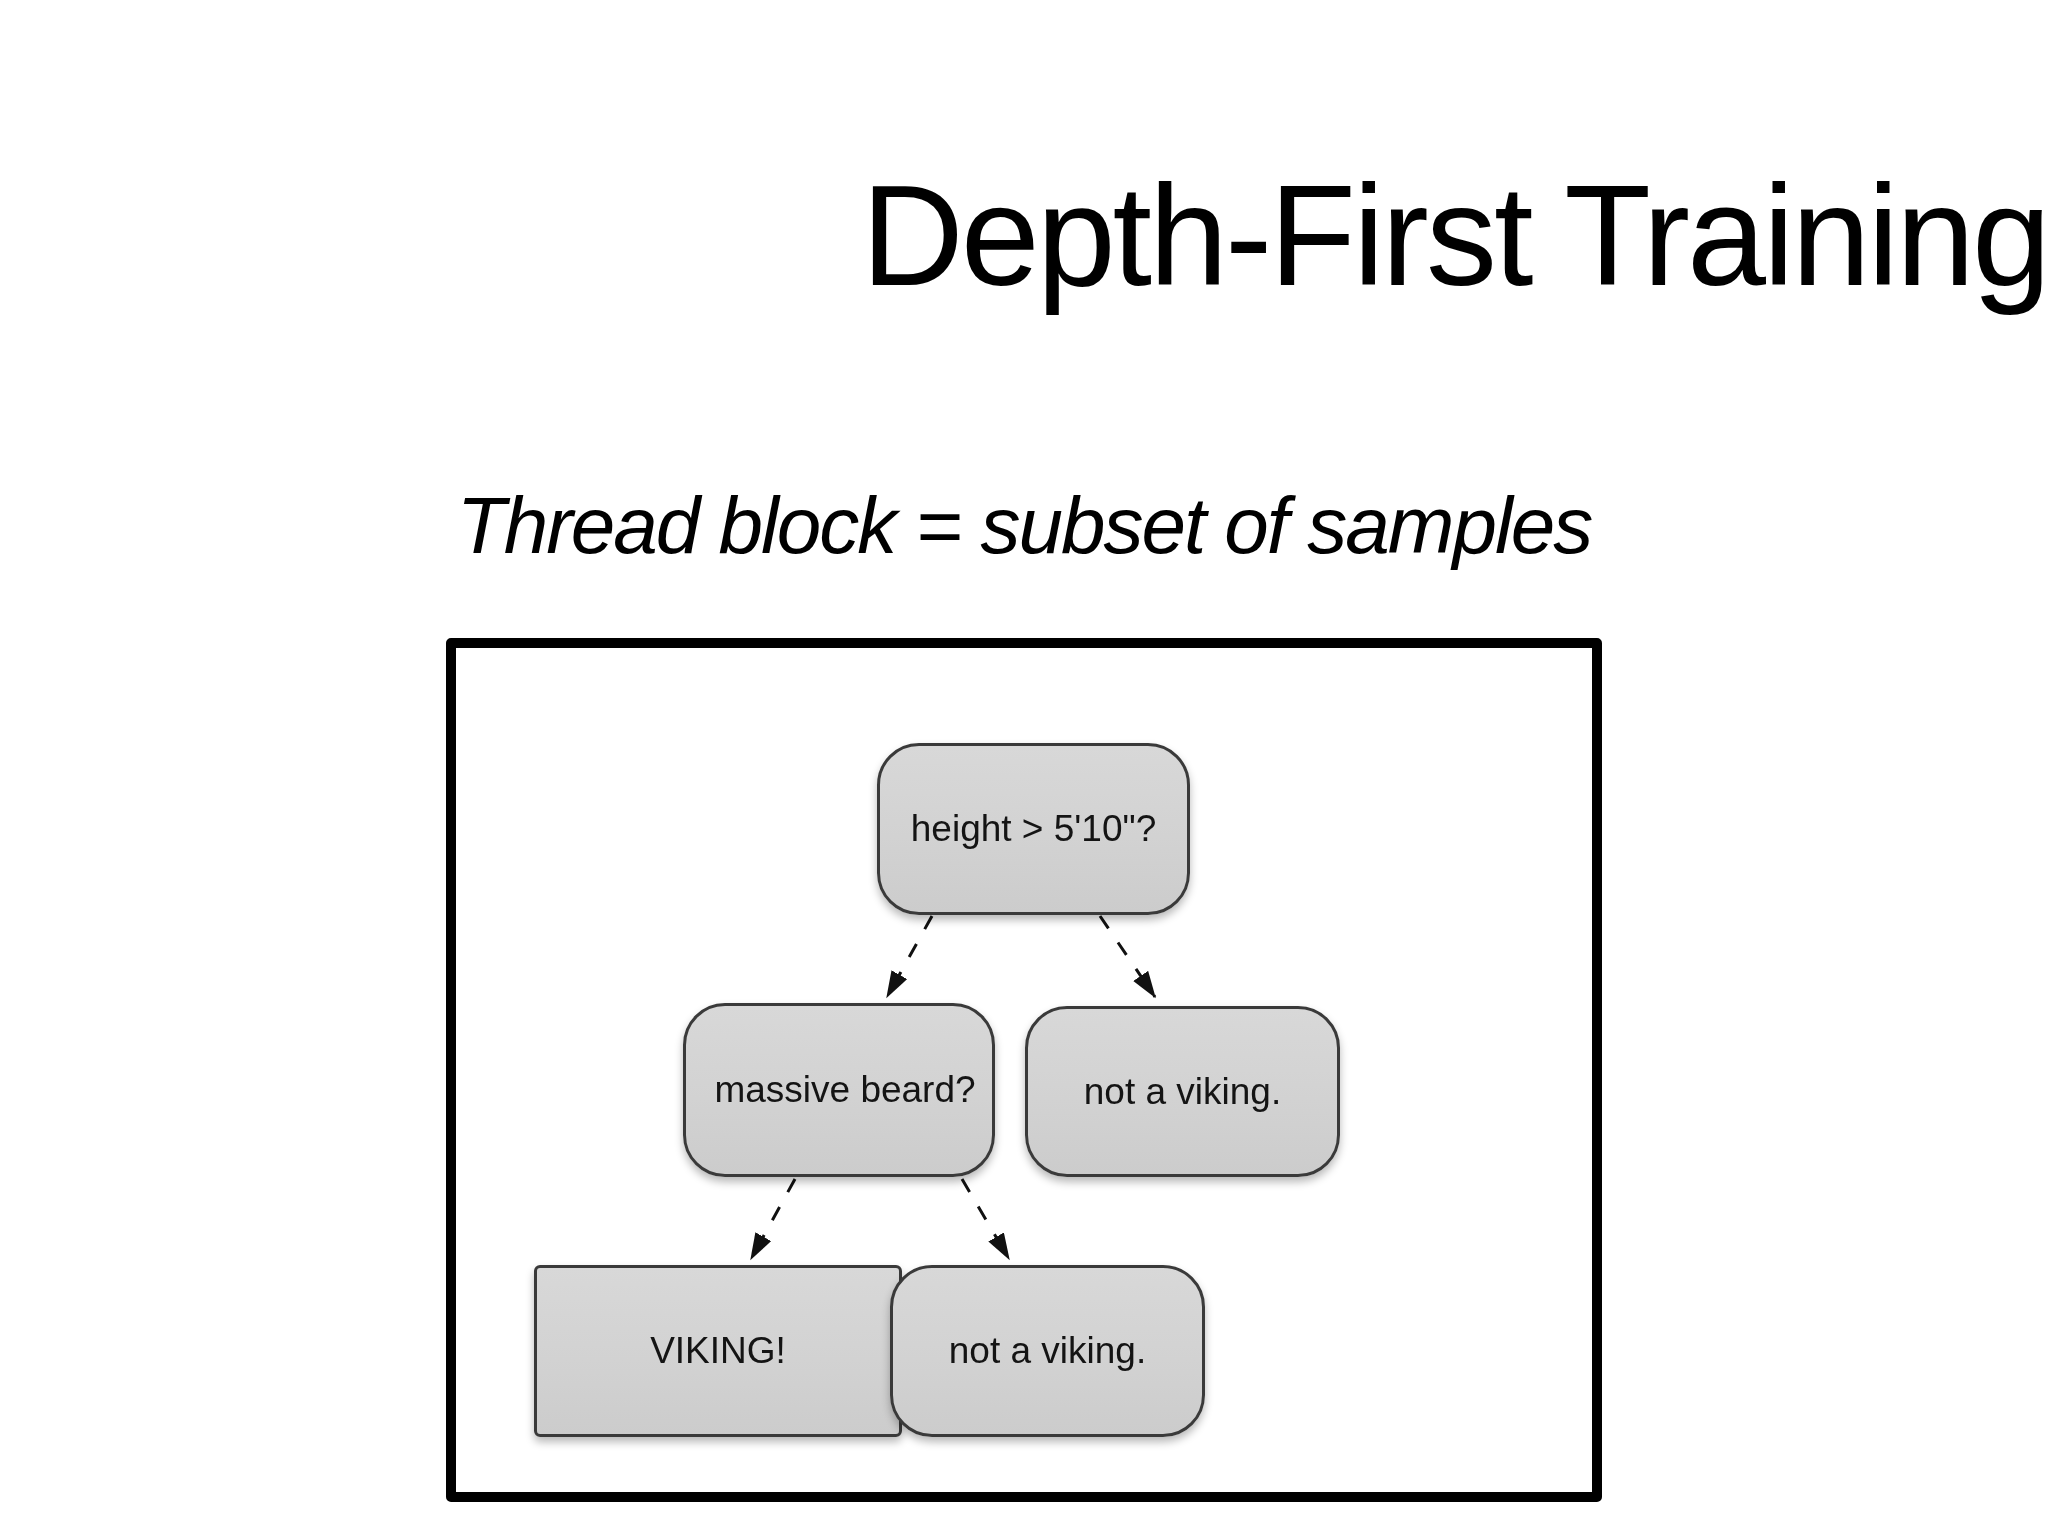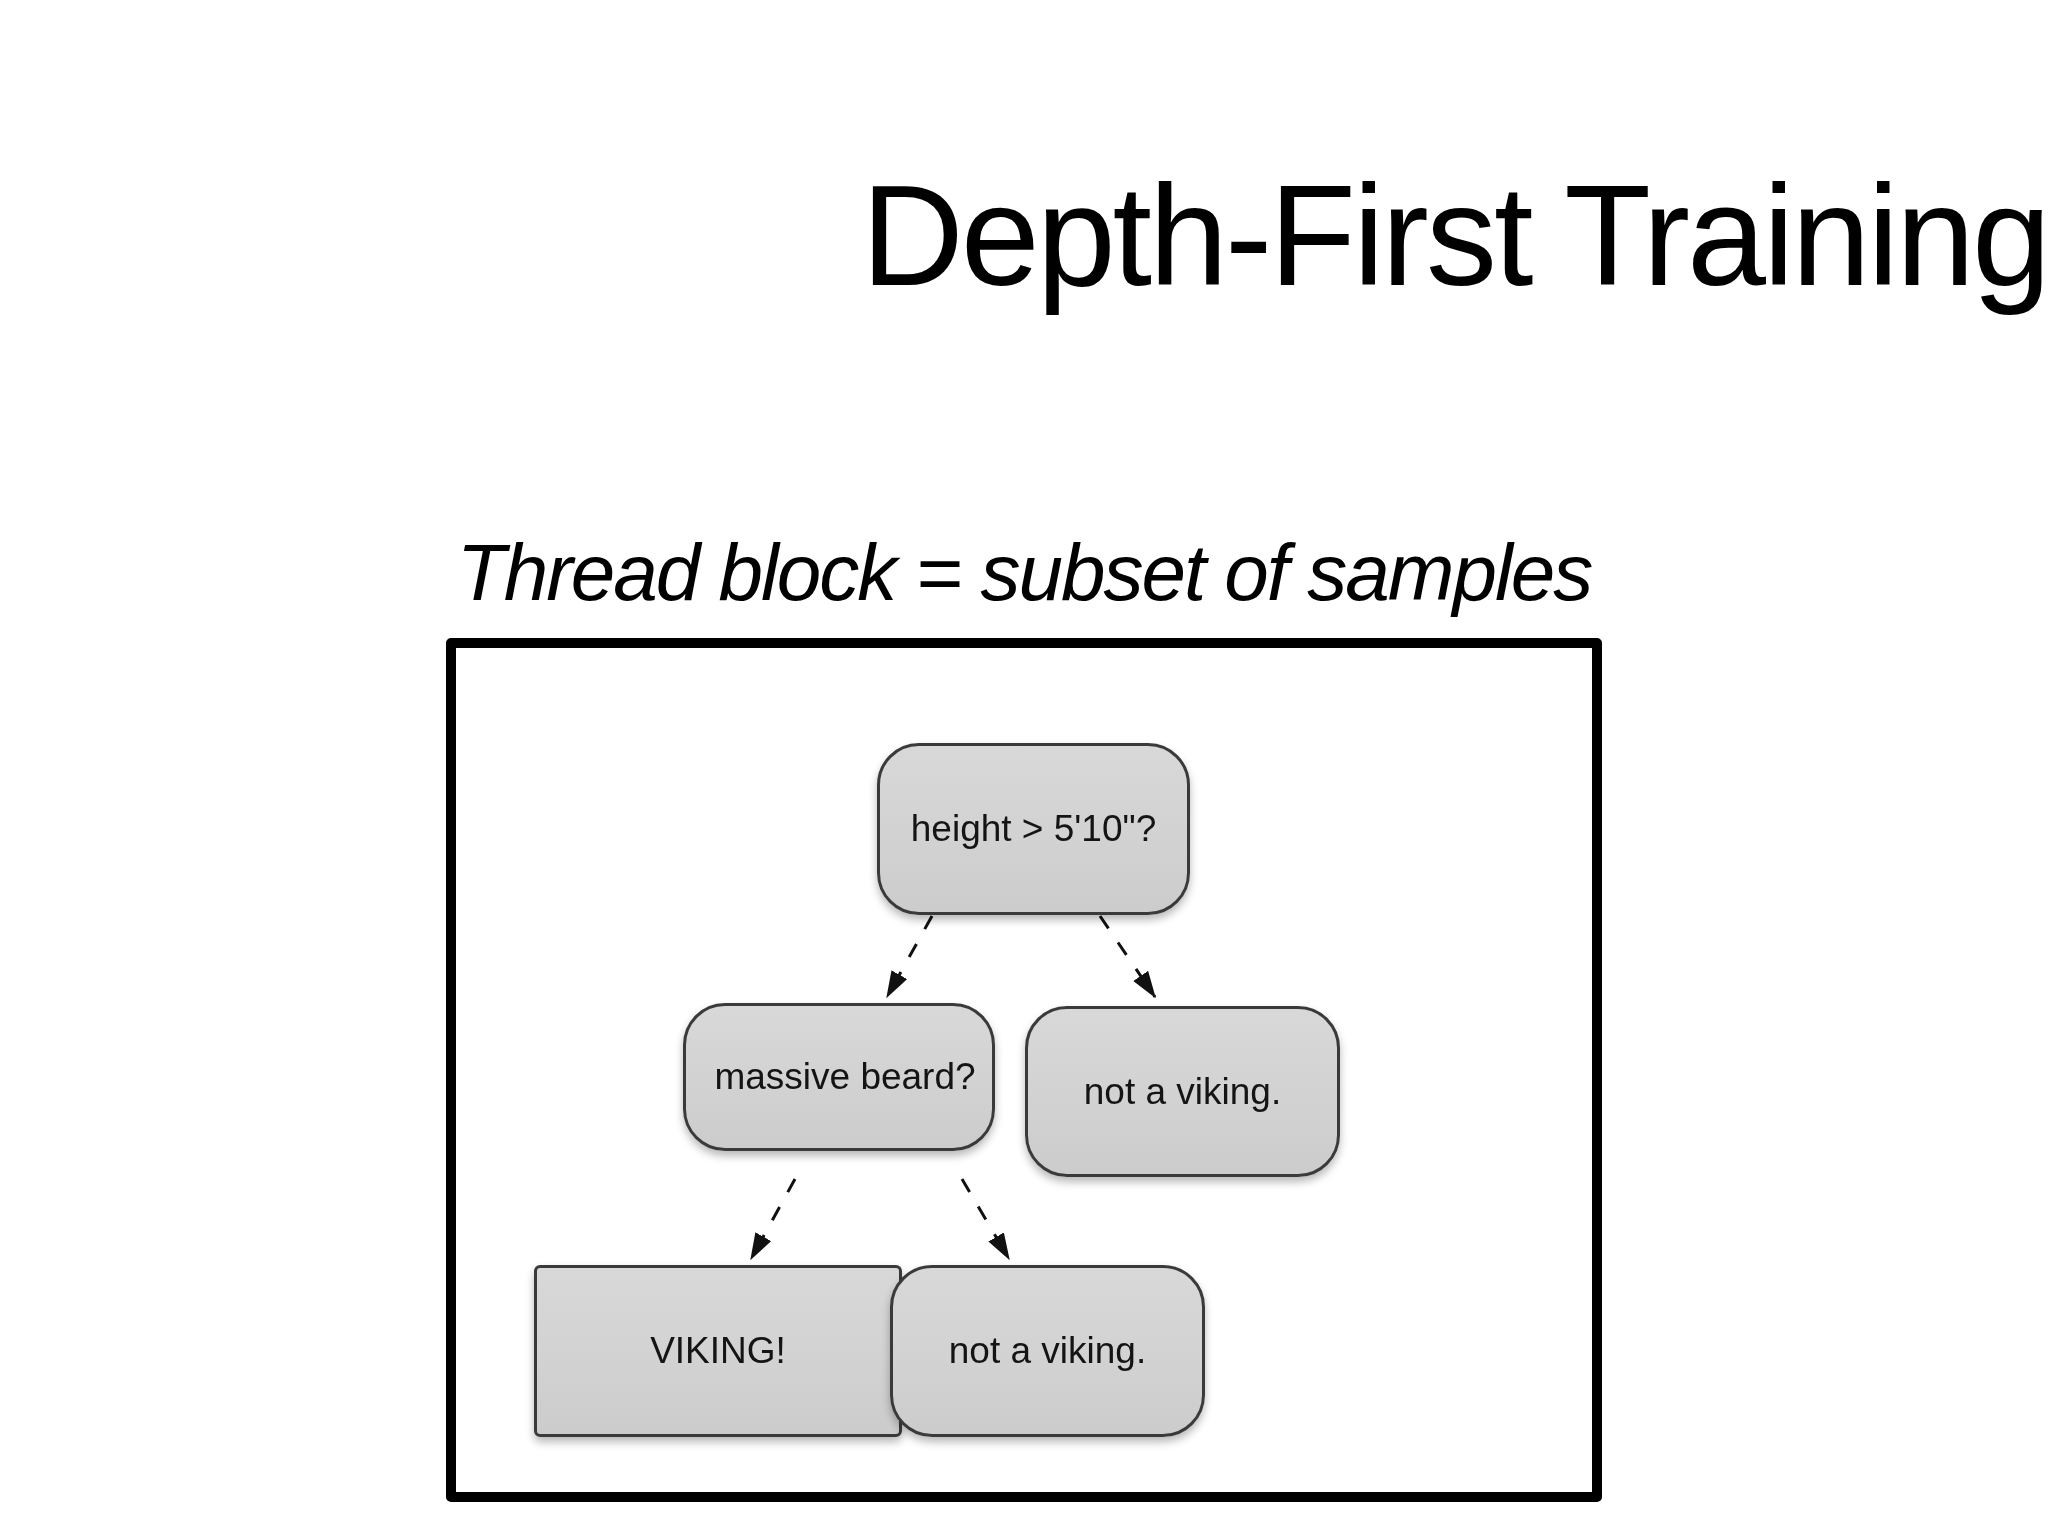--- a/index.html
+++ b/index.html
@@ -35,21 +35,20 @@
     top: 486px;
     left: 0;
     width: 100%;
     text-align: center;
     font-size: 80px;
     line-height: 1;
     letter-spacing: -2px;
     font-style: italic;
     color: #000000;
     white-space: nowrap;
-    margin-top: 47px;
   }
   .diagram-frame {
     position: absolute;
     left: 446px;
     top: 638px;
     width: 1156px;
     height: 864px;
     box-sizing: border-box;
     border: 10px solid #000000;
     border-radius: 5px;
@@ -72,21 +71,21 @@
     box-shadow: 0 5px 9px rgba(0,0,0,0.28);
     display: flex;
     align-items: center;
     justify-content: center;
     font-size: 37px;
     color: #141414;
     letter-spacing: 0px;
     white-space: nowrap;
   }
   .node-root   { left: 421px; top:  95px; width: 313px; height: 172px; }
-  .node-mleft  { left: 227px; top: 355px; width: 312px; height: 148px; padding-left: 12px; }
+  .node-mleft  { left: 227px; top: 355px; width: 312px; height: 174px; padding-left: 12px; }
   .node-mright { left: 569px; top: 358px; width: 315px; height: 171px; }
   .node-bleft  { left:  78px; top: 617px; width: 368px; height: 172px; border-radius: 6px; }
   .node-bright { left: 434px; top: 617px; width: 315px; height: 172px; }
 </style>
 </head>
 <body>
 
 <div class="slide">
 
   <div class="slide-title">Depth-First Training</div>

